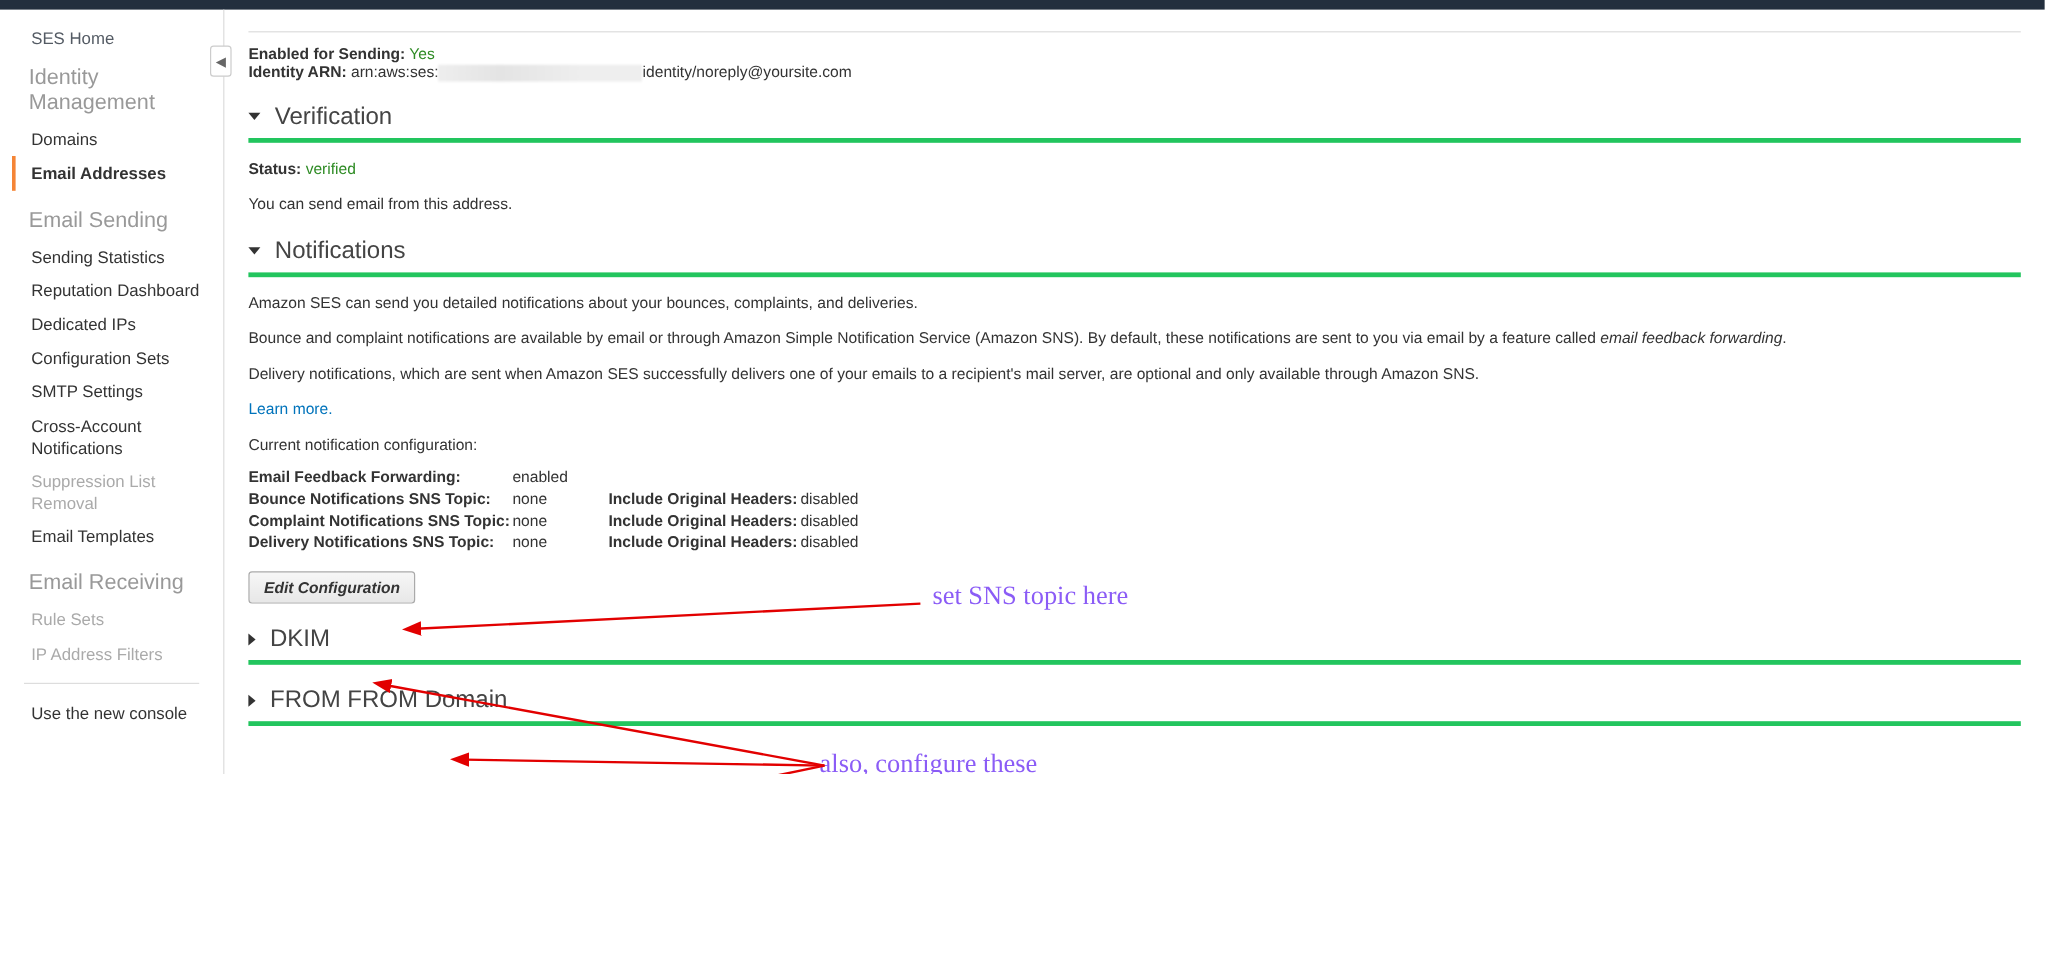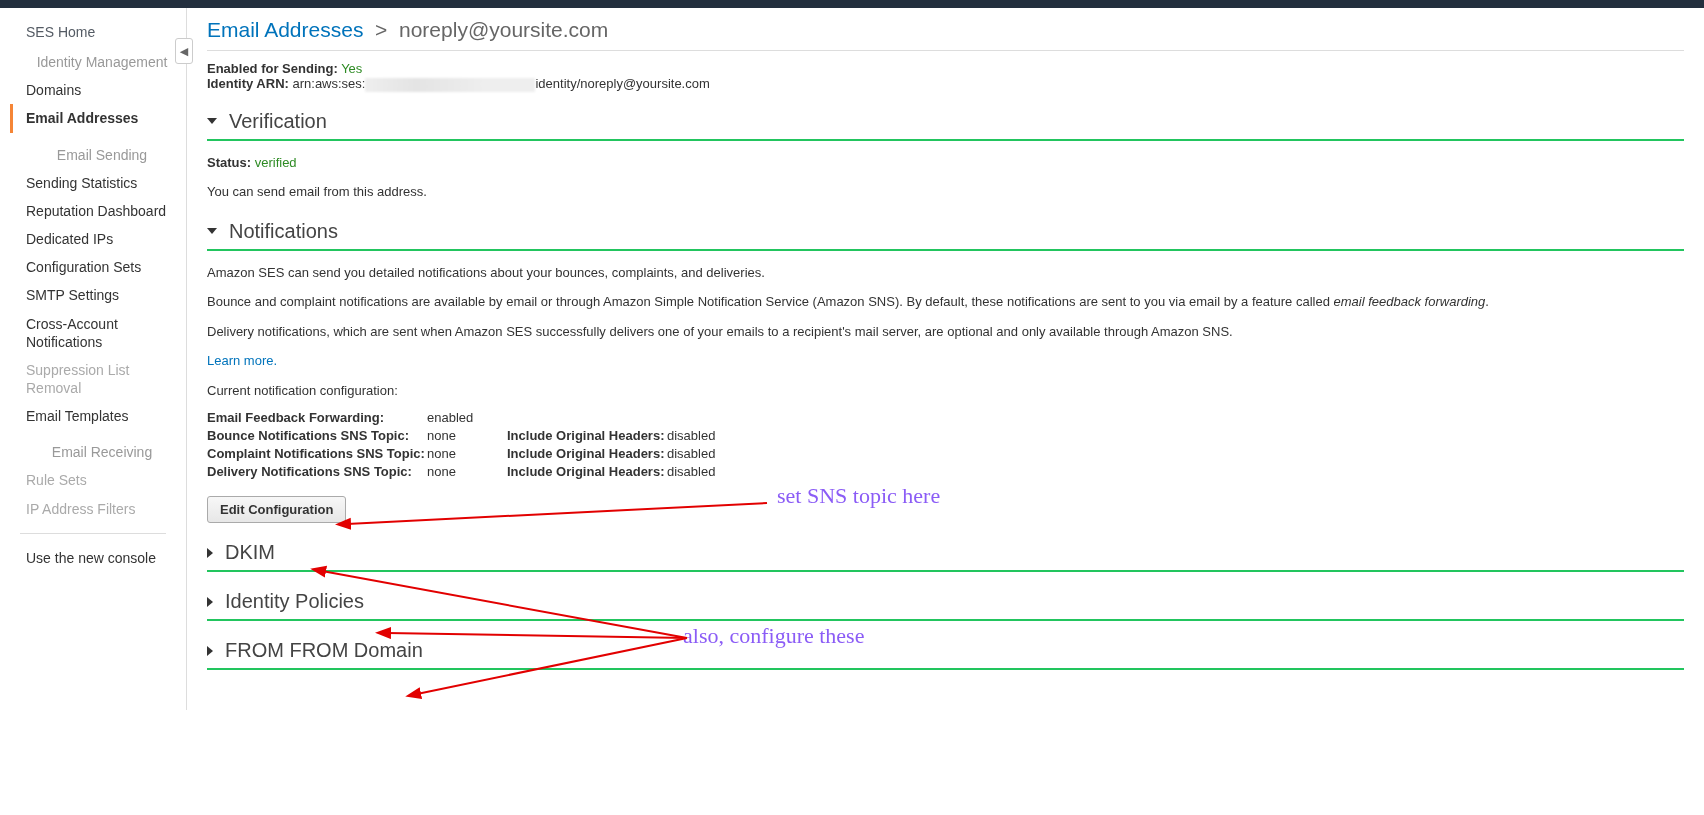--- a/index.html
+++ b/index.html
@@ -18,23 +18,22 @@
     display: flex;
   }
   .sidebar {
     width: 180px;
     padding: 10px 0 10px 10px;
     position: relative;
   }
   .sidebar h4 {
     font-weight: 400;
     color: #999;
-    font-size: 14px;
+    font-size: 18px;
     margin: 14px 0 6px 14px;
-    text-align: center;
   }
   .sidebar h4.first { margin-top: 0; }
   .sidebar .nav-item {
     padding: 5px 10px 5px 16px;
     color: #333;
     cursor: pointer;
     font-size: 14px;
     line-height: 1.3;
   }
   .sidebar .nav-item.ses-home {
@@ -96,21 +95,21 @@
     background: linear-gradient(90deg,#eee 0%, #e4e4e4 30%, #eee 70%);
     vertical-align: middle;
     filter: blur(1px);
   }
   .section {
     margin-top: 18px;
   }
   .section-header {
     display: flex;
     align-items: center;
-    border-bottom: 2px solid #22c55e;
+    border-bottom: 4px solid #22c55e;
     padding-bottom: 6px;
     cursor: pointer;
   }
   .section-header .caret {
     width: 0; height: 0; margin-right: 12px; display: inline-block;
   }
   .caret.down {
     border-left: 5px solid transparent;
     border-right: 5px solid transparent;
     border-top: 6px solid #333;
@@ -148,20 +147,21 @@
   .btn {
     margin-top: 14px;
     padding: 5px 12px;
     font-size: 13px;
     border: 1px solid #aaa;
     border-radius: 3px;
     background: linear-gradient(#f7f7f7,#e7e7e7);
     cursor: pointer;
     font-weight: 700;
     color: #333;
+    font-style: italic;
   }
 
   
   .anno-text {
     position: absolute;
     color: #8b5cf6;
     font-family: "Segoe Script", "Comic Sans MS", cursive;
     font-size: 22px;
     font-weight: 500;
     pointer-events: none;
@@ -204,25 +204,20 @@
 
     <div class="collapse-handle">
       <span>◀</span>
     </div>
   </div>
 
   <div class="divider-v"></div>
 
   <div class="main">
 
-    <div class="breadcrumb">
-      <a>Email Addresses</a>
-      &nbsp;<span>&gt;</span>&nbsp;
-      <span>noreply@yoursite.com</span>
-    </div>
     <div class="hr"></div>
 
     <div class="kv-line">
       <b>Enabled for Sending:</b>
       <span class="green">Yes</span>
     </div>
     <div class="kv-line">
       <b>Identity ARN:</b>
       <span>arn:aws:ses:</span><span class="blur-box"></span><span>identity/noreply@yoursite.com</span>
     </div>
@@ -284,26 +279,20 @@
       </div>
     </div>
 
     <div class="section">
       <div class="section-header">
         <span class="caret right"></span>
         <h3>DKIM</h3>
       </div>
     </div>
 
-    <div class="section">
-      <div class="section-header">
-        <span class="caret right"></span>
-        <h3>Identity Policies</h3>
-      </div>
-    </div>
 
     <div class="section">
       <div class="section-header">
         <span class="caret right"></span>
         <h3>FROM FROM Domain</h3>
       </div>
     </div>
 
     <div class="anno-text" style="top:475px;left:590px">set SNS topic here</div>
     <div class="anno-text" style="top:615px;left:496px">also, configure these</div>

